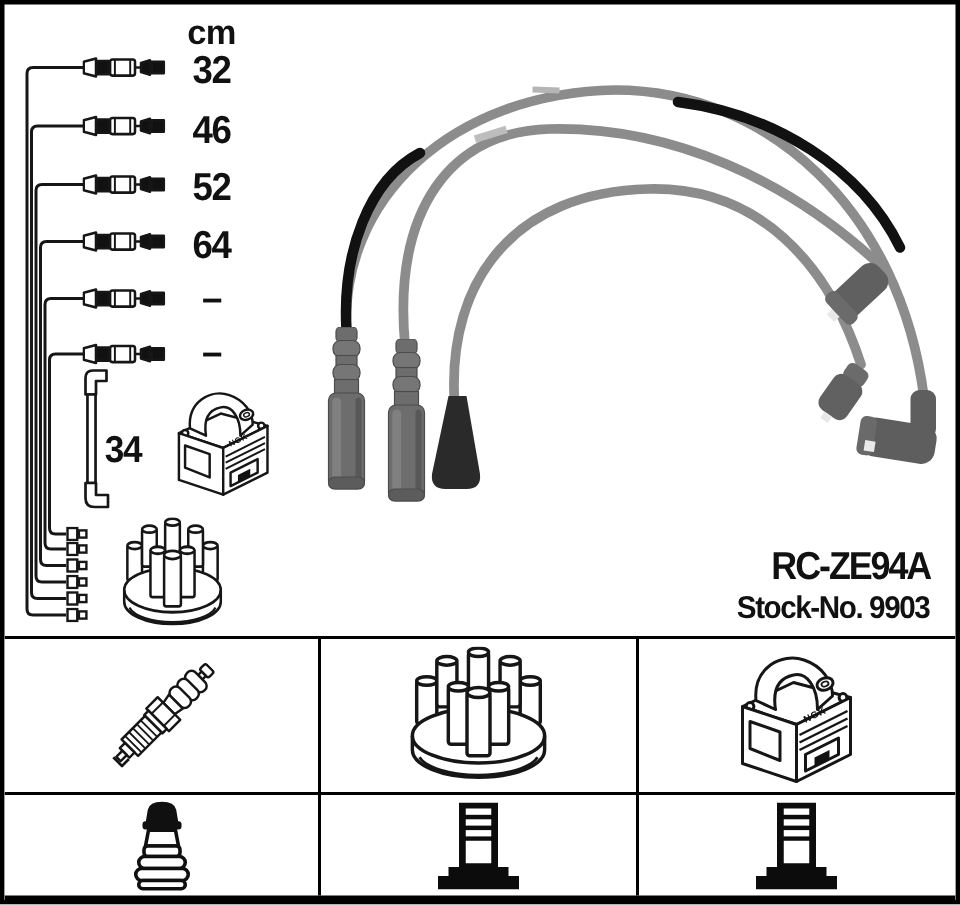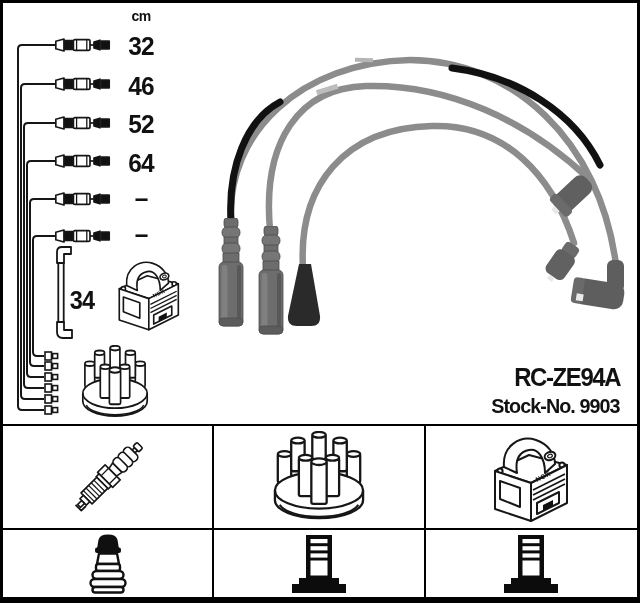--- a/index.html
+++ b/index.html
@@ -2,21 +2,21 @@
 <html><head>
 <meta charset="utf-8">
 <style>
   html,body{margin:0;padding:0;background:#e8e8e8;font-family:"Liberation Sans",sans-serif;}
   .stage{
     position:relative;width:640px;height:603px;box-sizing:border-box;
     background:#fff;border:3px solid #000;overflow:hidden;
   }
   .layer{position:absolute;left:0;top:0;}
   .txt{position:absolute;color:#111;font-weight:700;white-space:nowrap;}
-  .unit-label{left:118px;top:5px;width:40px;text-align:center;font-size:14px;letter-spacing:-.5px;}
+  .unit-label{left:118px;top:5px;width:40px;text-align:center;font-size:23px;letter-spacing:-.5px;}
   .len{left:118px;width:40px;text-align:center;font-size:26px;line-height:26px;letter-spacing:-1px;transform:scaleX(.94);transform-origin:center;}
   .len-0{top:30px}.len-1{top:70px}.len-2{top:108px}.len-3{top:147px}.len-4{top:182px}.len-5{top:218px}
   .coil-len{left:62px;top:283px;width:34px;text-align:center;font-size:25px;letter-spacing:-1px;transform:scaleX(.94);}
   .part-no{right:17px;top:359px;font-size:26px;letter-spacing:-1.5px;transform:scaleX(.92);transform-origin:right center;}
   .stock-no{right:17px;top:391px;font-size:21px;letter-spacing:-1px;transform:scaleX(.94);transform-origin:right center;}
   .spec-table{
     position:absolute;left:0;right:0;top:421px;bottom:0;background:#fff;
     display:grid;grid-template-columns:1fr 1fr 1fr;grid-template-rows:104px 1fr;
     border-top:2.5px solid #000;border-bottom:3px solid #000;
   }

